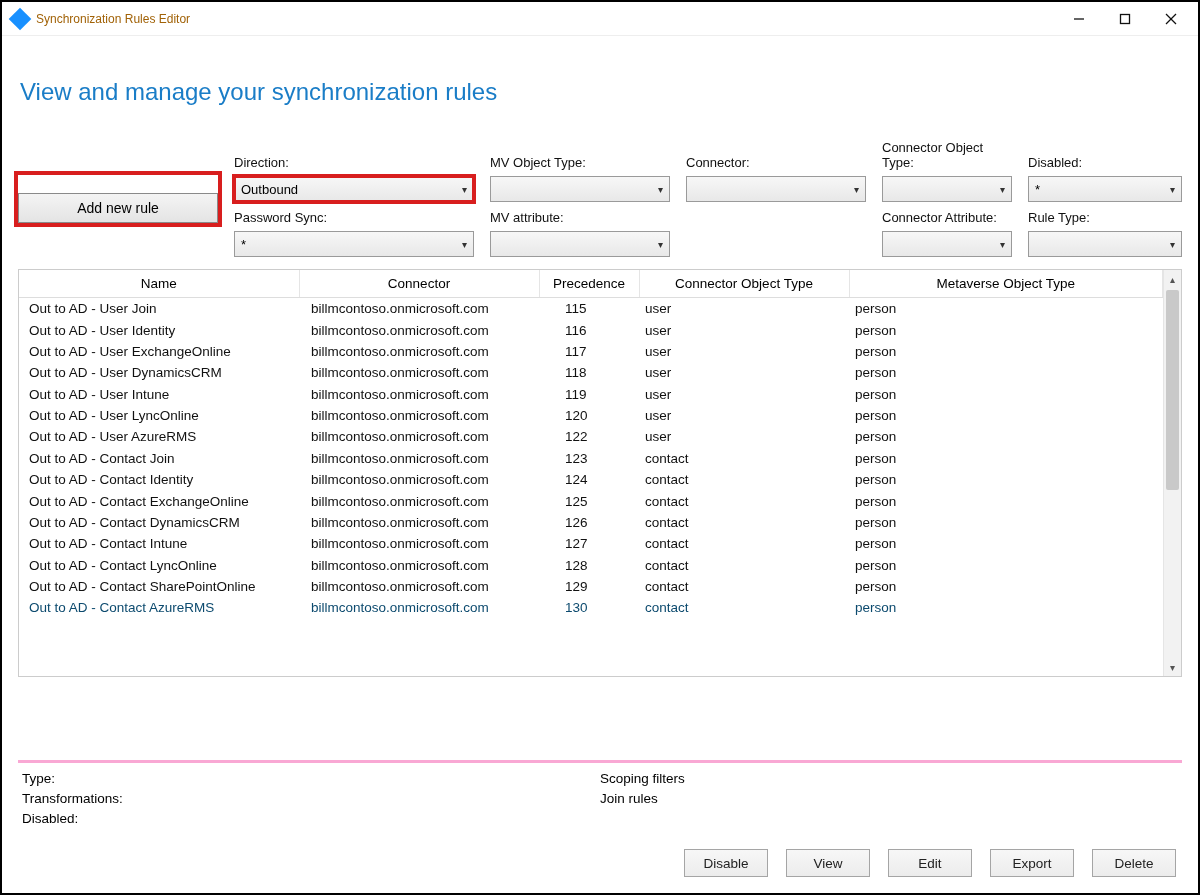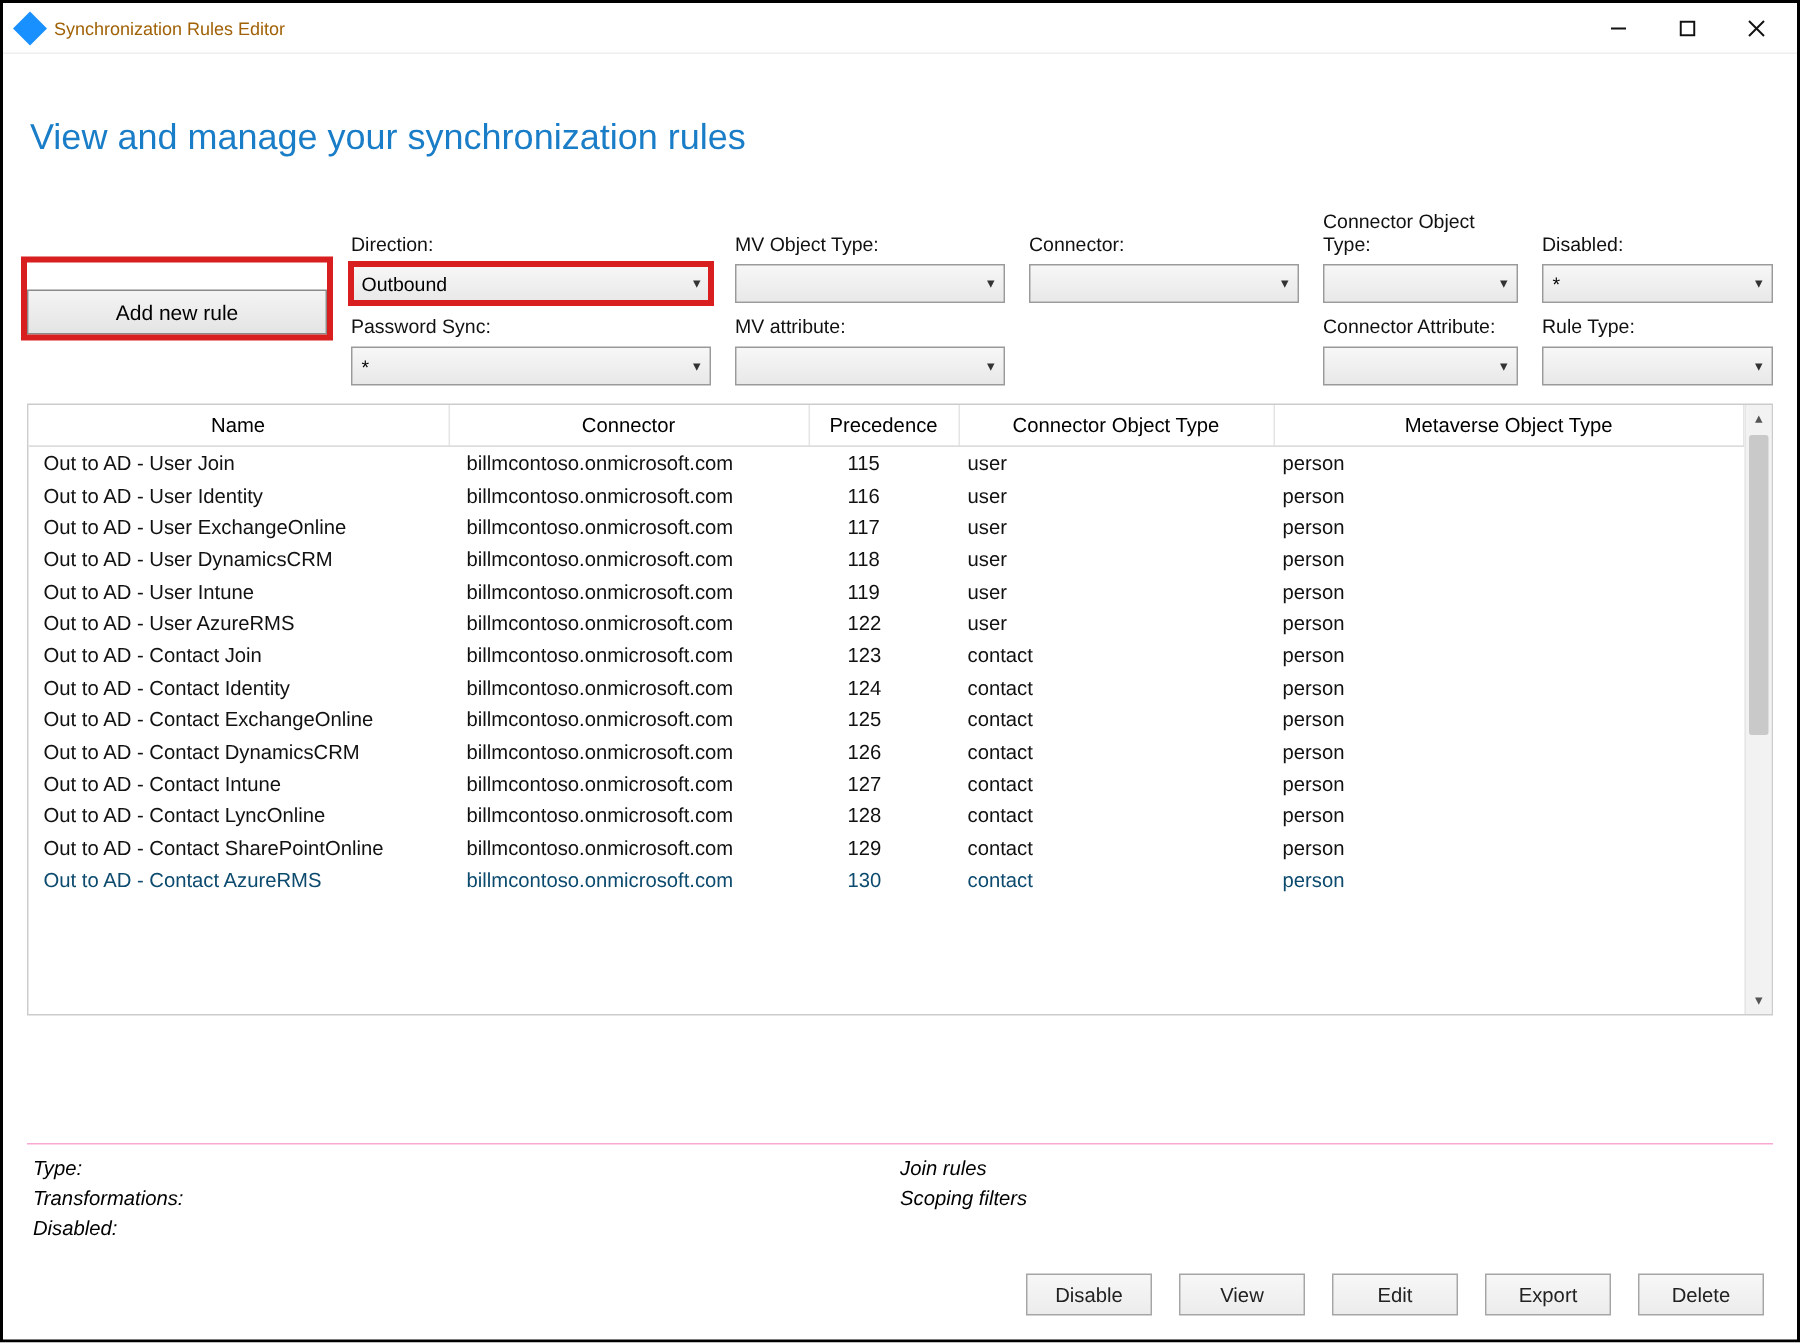--- a/index.html
+++ b/index.html
@@ -74,24 +74,23 @@
   }
   .vscroll .arrow {
     height:18px; display:flex; align-items:center; justify-content:center;
     font-size:10px; color:#555;
   }
   .vscroll .thumb {
     position:absolute; left:2px; right:2px; top:20px; height:200px;
     background:#c9c9c9; border-radius:2px;
   }
   .footer {
-    border-top:1px solid #f9a8d4; padding:6px 4px 0 4px; font-size:13.5px;
+    border-top:3px solid #f9a8d4; padding:6px 4px 0 4px; font-size:13.5px;
     display:grid; grid-template-columns: 1fr 1fr; row-gap:19px;
     margin-top:auto;
-    font-style:italic;
   }
   .footer .left div, .footer .right div { line-height:20px; }
   .action-buttons {
     display:flex; gap:18px; justify-content:flex-end; padding:20px 6px 8px 0;
   }
   .action-buttons .btn {
     width:84px; height:28px; border:1px solid #a5a5a5; background:linear-gradient(#f7f7f7,#ececec);
     font-size:13.5px; display:flex; align-items:center; justify-content:center; color:#222;
   }
 </style>
@@ -247,20 +246,27 @@
                 <td class="c-mot">person</td>
               </tr>
               <tr>
                 <td class="c-name">Out to   AD - User Intune</td>
                 <td class="c-conn">billmcontoso.onmicrosoft.com</td>
                 <td class="c-prec">119</td>
                 <td class="c-cot">user</td>
                 <td class="c-mot">person</td>
               </tr>
               <tr>
+                <td class="c-name">Out to   AD - User LyncOnline</td>
+                <td class="c-conn">billmcontoso.onmicrosoft.com</td>
+                <td class="c-prec">120</td>
+                <td class="c-cot">user</td>
+                <td class="c-mot">person</td>
+              </tr>
+              <tr>
                 <td class="c-name">Out to   AD - User AzureRMS</td>
                 <td class="c-conn">billmcontoso.onmicrosoft.com</td>
                 <td class="c-prec">122</td>
                 <td class="c-cot">user</td>
                 <td class="c-mot">person</td>
               </tr>
               <tr>
                 <td class="c-name">Out to   AD - Contact Join</td>
                 <td class="c-conn">billmcontoso.onmicrosoft.com</td>
                 <td class="c-prec">123</td>
@@ -328,22 +334,22 @@
 
     <div style="flex:1 1 auto"></div>
 
     <div class="footer">
       <div class="left">
         <div>Type:</div>
         <div>Transformations:</div>
         <div>Disabled:</div>
       </div>
       <div class="right">
+        <div>Scoping filters</div>
         <div>Join rules</div>
-        <div>Scoping filters</div>
       </div>
     </div>
 
     <div class="action-buttons">
       <div class="btn">Disable</div>
       <div class="btn">View</div>
       <div class="btn">Edit</div>
       <div class="btn">Export</div>
       <div class="btn">Delete</div>
     </div>

